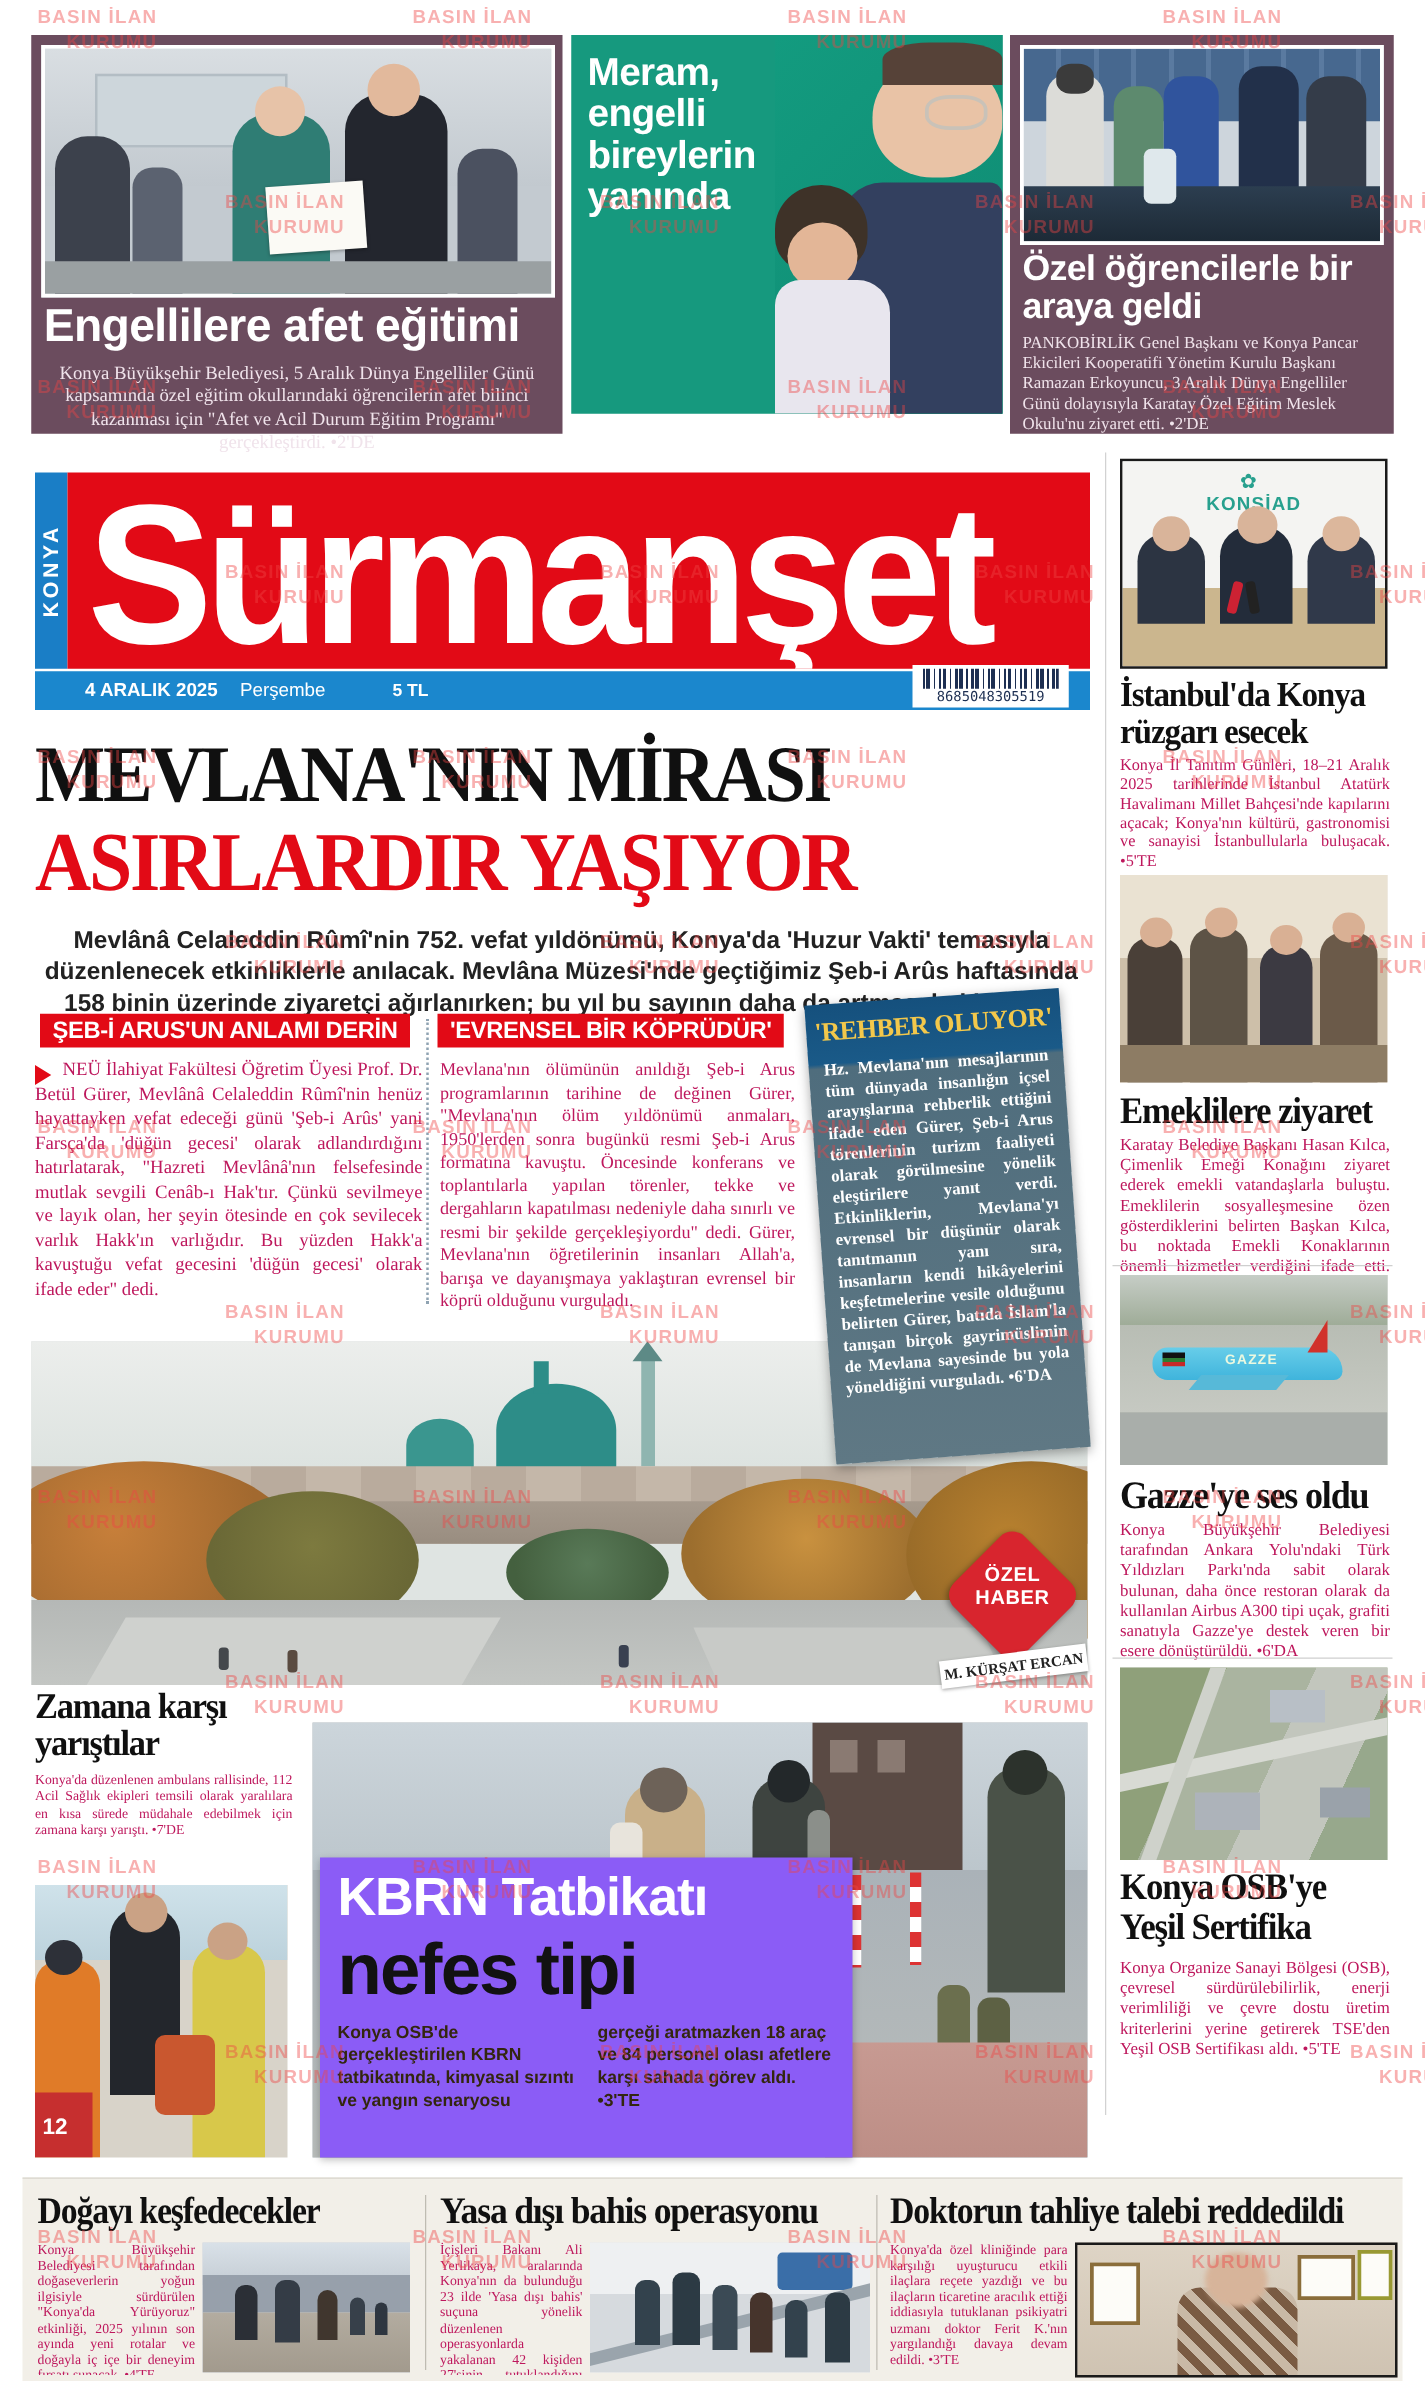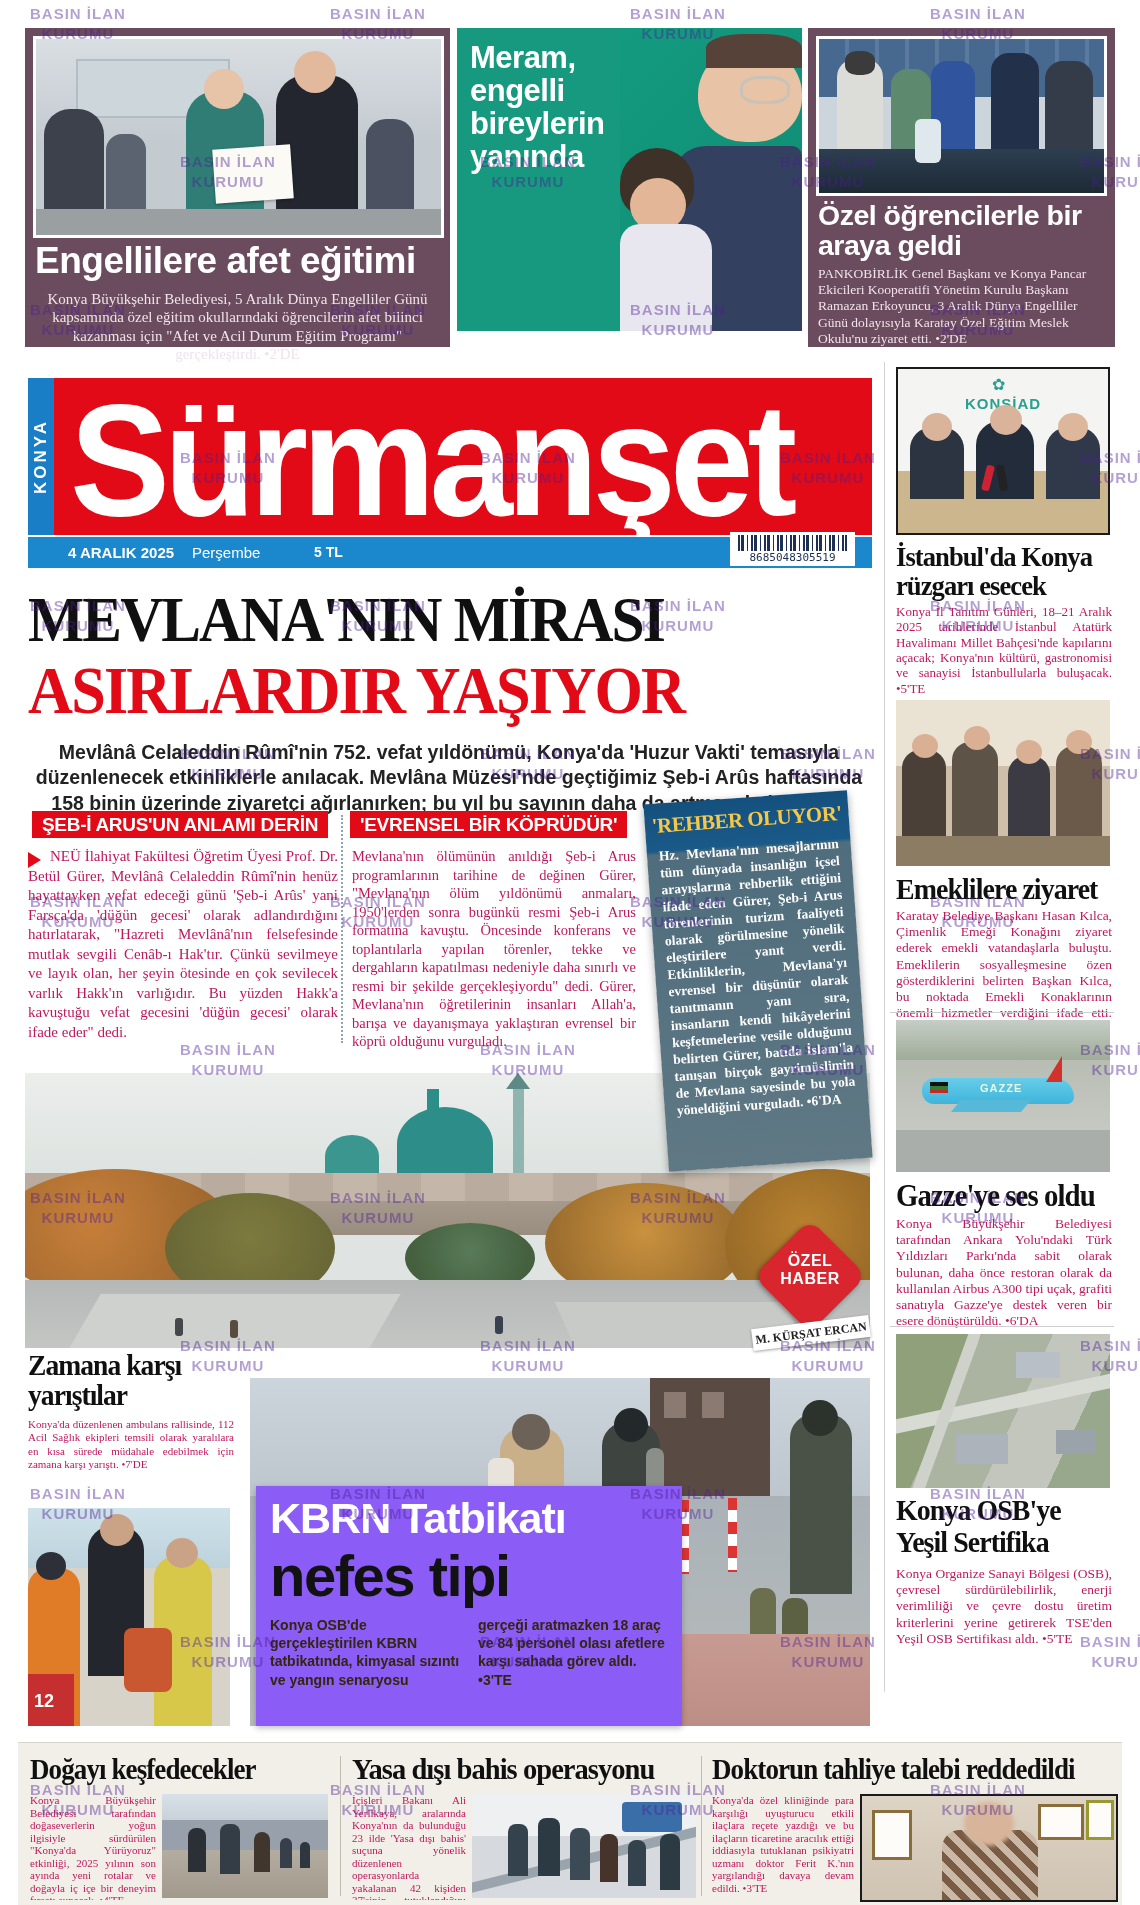--- a/index.html
+++ b/index.html
@@ -13,22 +13,22 @@
   .boxh{position:absolute;font-family:"Liberation Sans",sans-serif;font-weight:800;color:#fff;letter-spacing:-.5px;margin:0;}
   .boxp{position:absolute;font-family:"Liberation Serif",serif;color:#f0e3eb;margin:0;}
   .serifh{position:absolute;font-family:"Liberation Serif",serif;font-weight:700;color:#101010;
           letter-spacing:-1px;margin:0;transform-origin:left top;}
   .newsp{position:absolute;font-family:"Liberation Serif",serif;color:#be185d;text-align:justify;margin:0;}
   .kicker{position:absolute;background:#e20a16;color:#fff;font-weight:700;font-size:19px;
           line-height:27px;height:27px;padding:0 10px;white-space:nowrap;letter-spacing:-.3px;}
   .hair{position:absolute;border-top:1px solid #cfcfcf;}
   .vline{position:absolute;border-left:1px solid #d2d2d2;}
   #wm-layer{position:absolute;left:0;top:0;width:1140px;height:1905px;z-index:60;pointer-events:none;}
-  .wm{position:absolute;white-space:pre;text-align:center;font:700 15px/1.3 "Liberation Sans",sans-serif;
-      color:#4c1d95;opacity:.42;letter-spacing:1px;}
+  .wm{position:absolute;white-space:pre;text-align:right;font:700 15px/1.3 "Liberation Sans",sans-serif;
+      color:#ef4444;opacity:.42;letter-spacing:1px;}
   .masttitle{position:absolute;font-family:"Liberation Sans",sans-serif;font-weight:700;color:#fff;
              font-size:150px;line-height:150px;letter-spacing:-6px;transform:scaleY(1.06);transform-origin:left top;}
   .tri{position:absolute;width:0;height:0;border-top:8px solid transparent;border-bottom:8px solid transparent;
        border-left:13px solid #e20a16;}
 </style>
 </head>
 <body>
 
 <div class="page">
 

